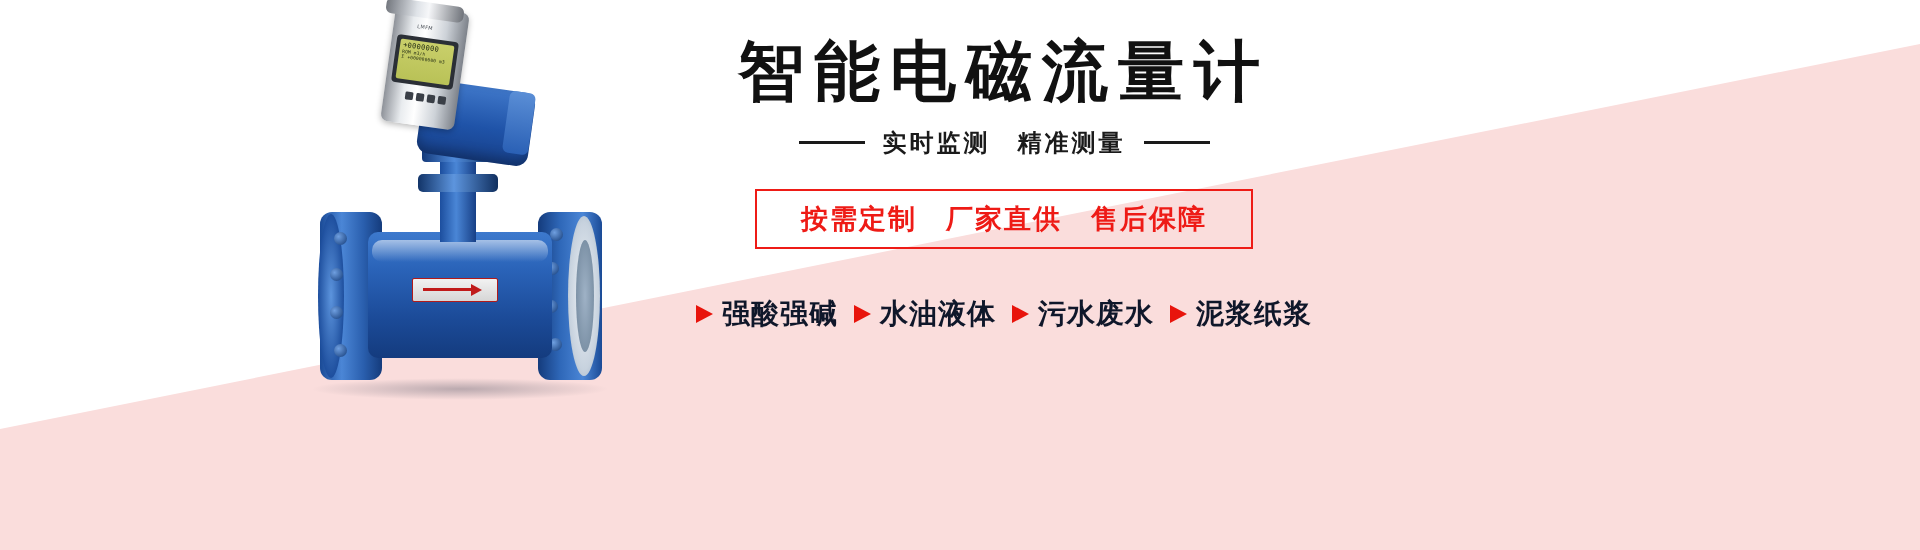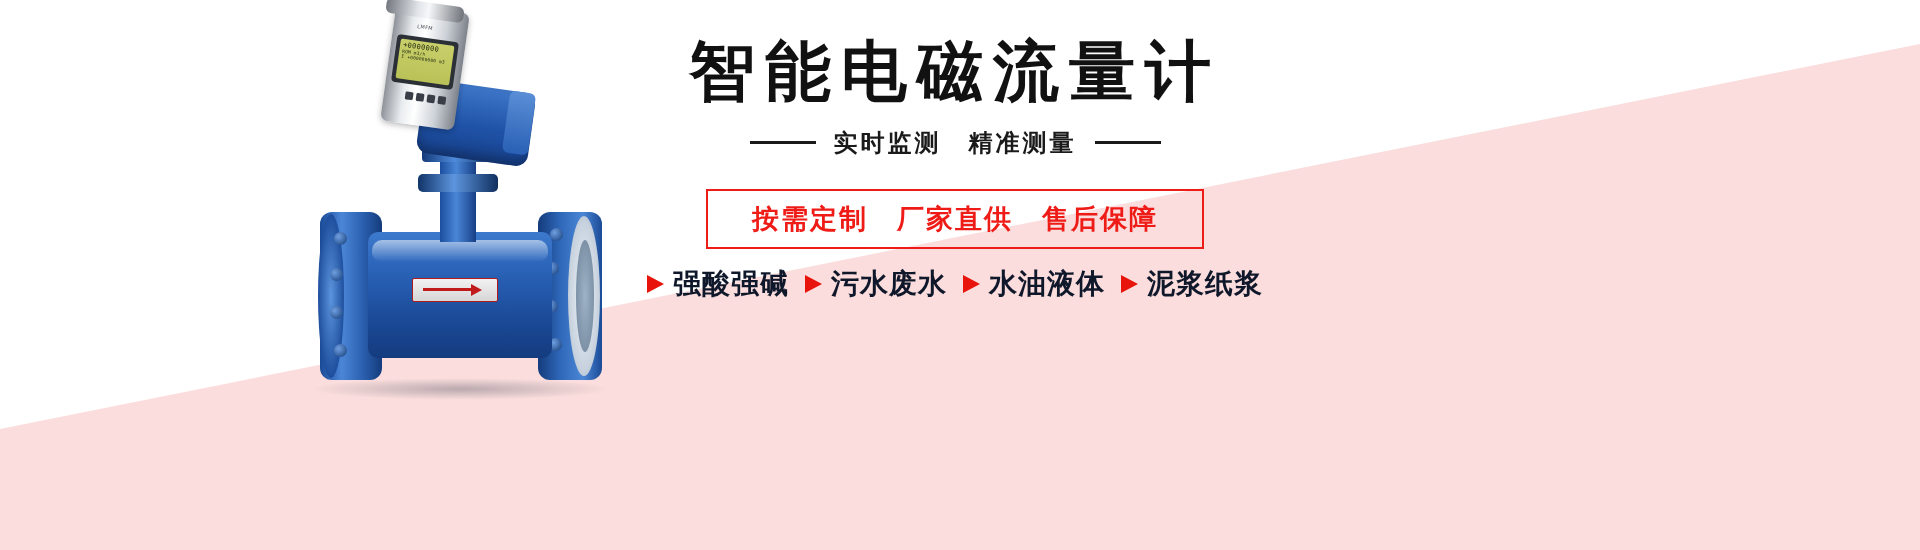--- a/index.html
+++ b/index.html
@@ -158,21 +158,21 @@
     position:absolute;width:13px;height:13px;border-radius:50%;
     background:radial-gradient(circle at 35% 35%,#6f9fe0,#123a77);
   }
   .shadow{
     position:absolute;left:10px;top:378px;width:300px;height:22px;
     background:radial-gradient(ellipse at 50% 50%,rgba(40,50,70,.30),rgba(40,50,70,0) 70%);
   }
 
   
   .content{
-    position:absolute;left:575px;top:36px;width:760px;
+    position:absolute;left:624px;top:36px;width:760px;
     text-align:center;
   }
   .title{
     font-size:66px;font-weight:bold;color:#111111;
     letter-spacing:10px;line-height:1.1;
     margin:0 0 18px 0;
     white-space:nowrap;
   }
   .sub-row{
     display:flex;align-items:center;justify-content:center;gap:18px;
@@ -181,21 +181,21 @@
   }
   .rule{width:66px;height:3px;background:#1a1a1a;}
   .subtitle{
     font-size:24px;font-weight:bold;color:#1a1a1a;letter-spacing:3px;
     white-space:nowrap;
   }
   .redbox{
     display:inline-block;
     border:2px solid #ee1b16;
     padding:10px 44px;
-    margin-bottom:16px;
+    margin-bottom:46px;
   }
   .redbox-text{
     font-size:27px;font-weight:bold;color:#ee1b16;letter-spacing:2px;
     white-space:nowrap;
   }
   .features{
     display:flex;align-items:center;justify-content:center;gap:16px;
     white-space:nowrap;
   }
   .feat{display:flex;align-items:center;gap:9px;}
@@ -279,25 +279,25 @@
       <span class="redbox-text">按需定制　厂家直供　售后保障</span>
     </div>
 
     <div class="features">
       <div class="feat">
         <span class="tri"></span>
         <span class="feat-label">强酸强碱</span>
       </div>
       <div class="feat">
         <span class="tri"></span>
-        <span class="feat-label">污水废水</span>
+        <span class="feat-label">水油液体</span>
       </div>
       <div class="feat">
         <span class="tri"></span>
-        <span class="feat-label">水油液体</span>
+        <span class="feat-label">污水废水</span>
       </div>
       <div class="feat">
         <span class="tri"></span>
         <span class="feat-label">泥浆纸浆</span>
       </div>
     </div>
 
   </div>
 </div>
 

